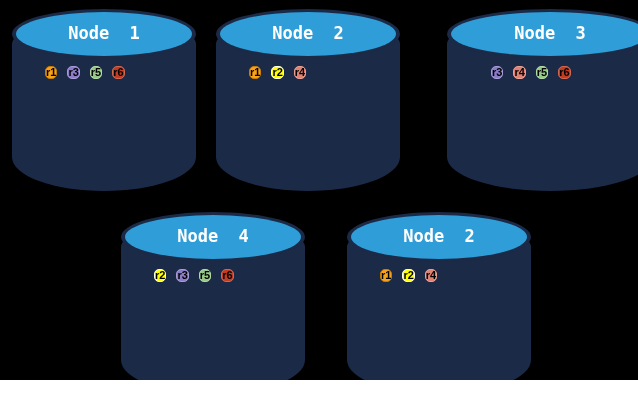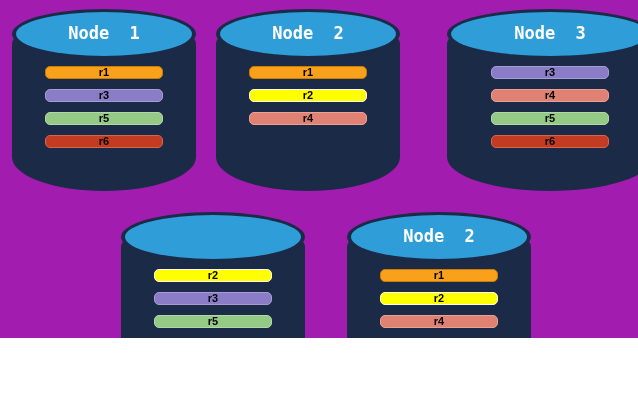--- a/index.html
+++ b/index.html
@@ -4,22 +4,22 @@
 <style>
   html, body {
     margin: 0;
     padding: 0;
     background: #ffffff;
     font-family: "Liberation Sans", sans-serif;
   }
   .stage {
     position: relative;
     width: 638px;
-    height: 338px;
-    background: #a21caf;
+    height: 380px;
+    background: #000000;
     overflow: hidden;
   }
   .cylinder {
     position: absolute;
     width: 184px;
     height: 182px;
   }
   
   .pos-0 { left: 12px;  top: 9px; }
   .pos-1 { left: 216px; top: 9px; }
@@ -65,21 +65,21 @@
     white-space: pre;
     letter-spacing: 0px;
   }
   .replica-list {
     position: absolute;
     left: 50%;
     transform: translateX(-50%);
     top: 57px;
     width: 118px;
     display: flex;
-    flex-direction: column;
+    flex-direction: row;
     gap: 10px;
   }
   .bar {
     height: 13px;
     border-radius: 5px;
     border: 1px solid transparent;
     display: flex;
     align-items: center;
     justify-content: center;
     font-size: 11px;
@@ -125,20 +125,21 @@
         <div class="bar" style="background: rgb(139, 124, 200); border-color: rgb(167, 155, 214); color: rgb(0, 0, 0);">r3</div>
         <div class="bar" style="background: rgb(224, 130, 115); border-color: rgb(235, 160, 148); color: rgb(0, 0, 0);">r4</div>
         <div class="bar" style="background: rgb(148, 201, 134); border-color: rgb(178, 216, 167); color: rgb(0, 0, 0);">r5</div>
         <div class="bar" style="background: rgb(195, 60, 34); border-color: rgb(212, 102, 77); color: rgb(0, 0, 0);">r6</div>
       </div>
   </div>
     <div class="cylinder pos-3">
     <div class="cyl-body"></div>
     <div class="cyl-top-outer"></div>
     <div class="cyl-top-inner"></div>
+    <div class="cyl-title">Node  4</div>
     <div class="replica-list">
         <div class="bar" style="background: rgb(255, 255, 0); border-color: rgb(253, 253, 235); color: rgb(0, 0, 0);">r2</div>
         <div class="bar" style="background: rgb(139, 124, 200); border-color: rgb(167, 155, 214); color: rgb(0, 0, 0);">r3</div>
         <div class="bar" style="background: rgb(148, 201, 134); border-color: rgb(178, 216, 167); color: rgb(0, 0, 0);">r5</div>
         <div class="bar" style="background: rgb(195, 60, 34); border-color: rgb(212, 102, 77); color: rgb(0, 0, 0);">r6</div>
       </div>
   </div>
     <div class="cylinder pos-4">
     <div class="cyl-body"></div>
     <div class="cyl-top-outer"></div>

